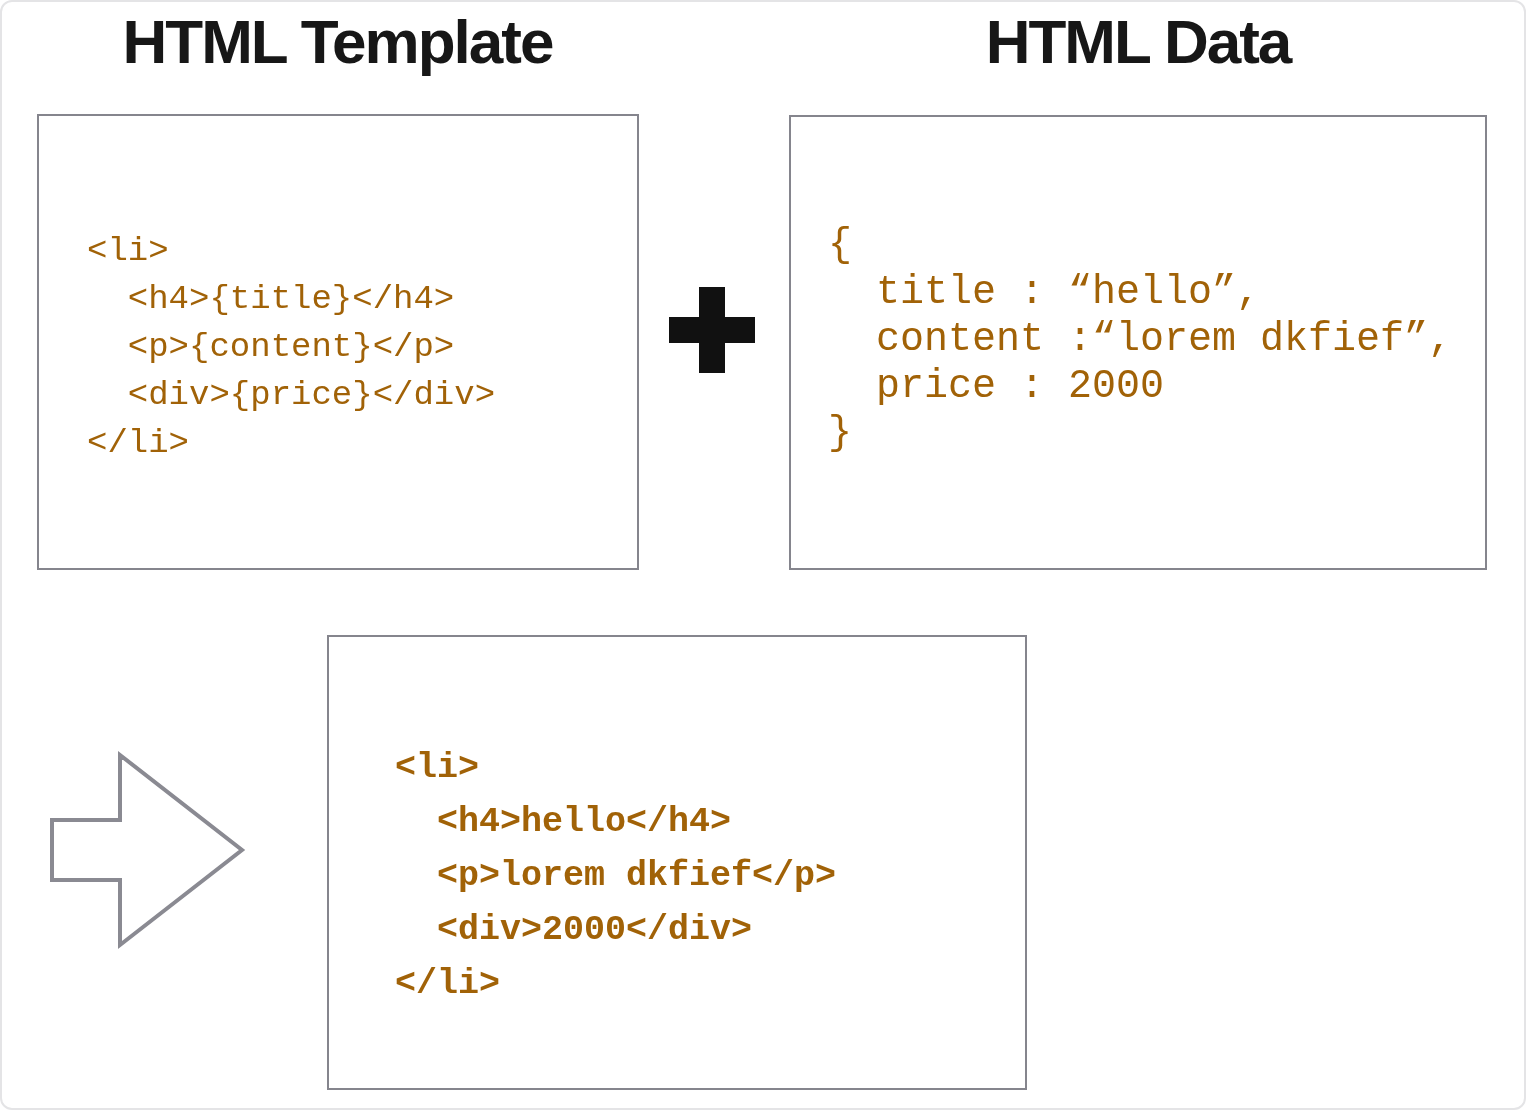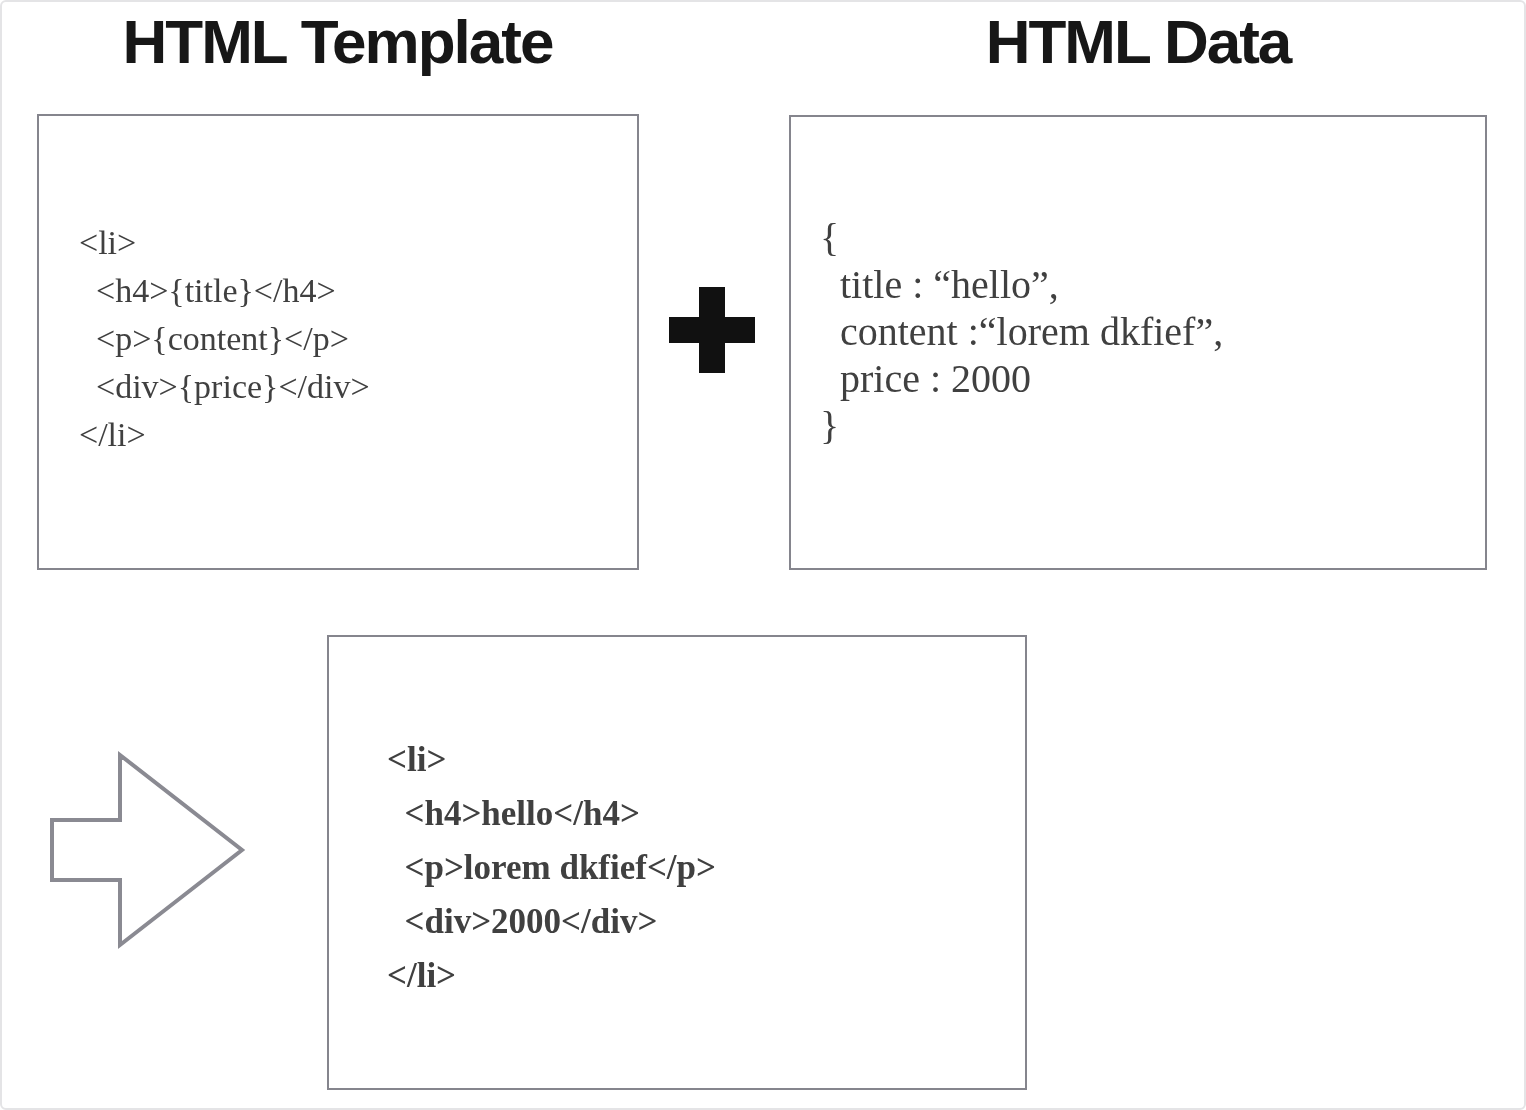--- a/index.html
+++ b/index.html
@@ -7,21 +7,21 @@
     padding: 0;
     background: #ffffff;
     font-family: "Liberation Sans", sans-serif;
   }
   .page {
     position: relative;
     width: 1526px;
     height: 1110px;
     background: #ffffff;
     border: 2px solid #e4e4e6;
-    border-radius: 6px;
+    border-radius: 12px;
     box-sizing: border-box;
     overflow: hidden;
   }
   .panel-title {
     position: absolute;
     top: 0px;
     height: 80px;
     line-height: 80px;
     text-align: center;
     font-size: 62px;
@@ -36,23 +36,23 @@
     position: absolute;
     background: #ffffff;
     border: 2px solid #85858d;
     box-sizing: border-box;
   }
   .box-template { left: 35px;  top: 112px; width: 602px; height: 456px; }
   .box-json     { left: 787px; top: 113px; width: 698px; height: 455px; }
   .box-result   { left: 325px; top: 633px; width: 700px; height: 455px; }
   .code {
     position: absolute;
-    margin: 0;
-    color: #404040;
-    font-family: Liberation Serif, serif;
+    margin: 8px;
+    color: #a16207;
+    font-family: Liberation Mono, monospace;
     white-space: pre;
   }
   .code-template {
     left: 40px; top: 103px;
     font-size: 34px;
     line-height: 48px;
   }
   .code-json {
     left: 29px; top: 97px;
     font-size: 40px;

